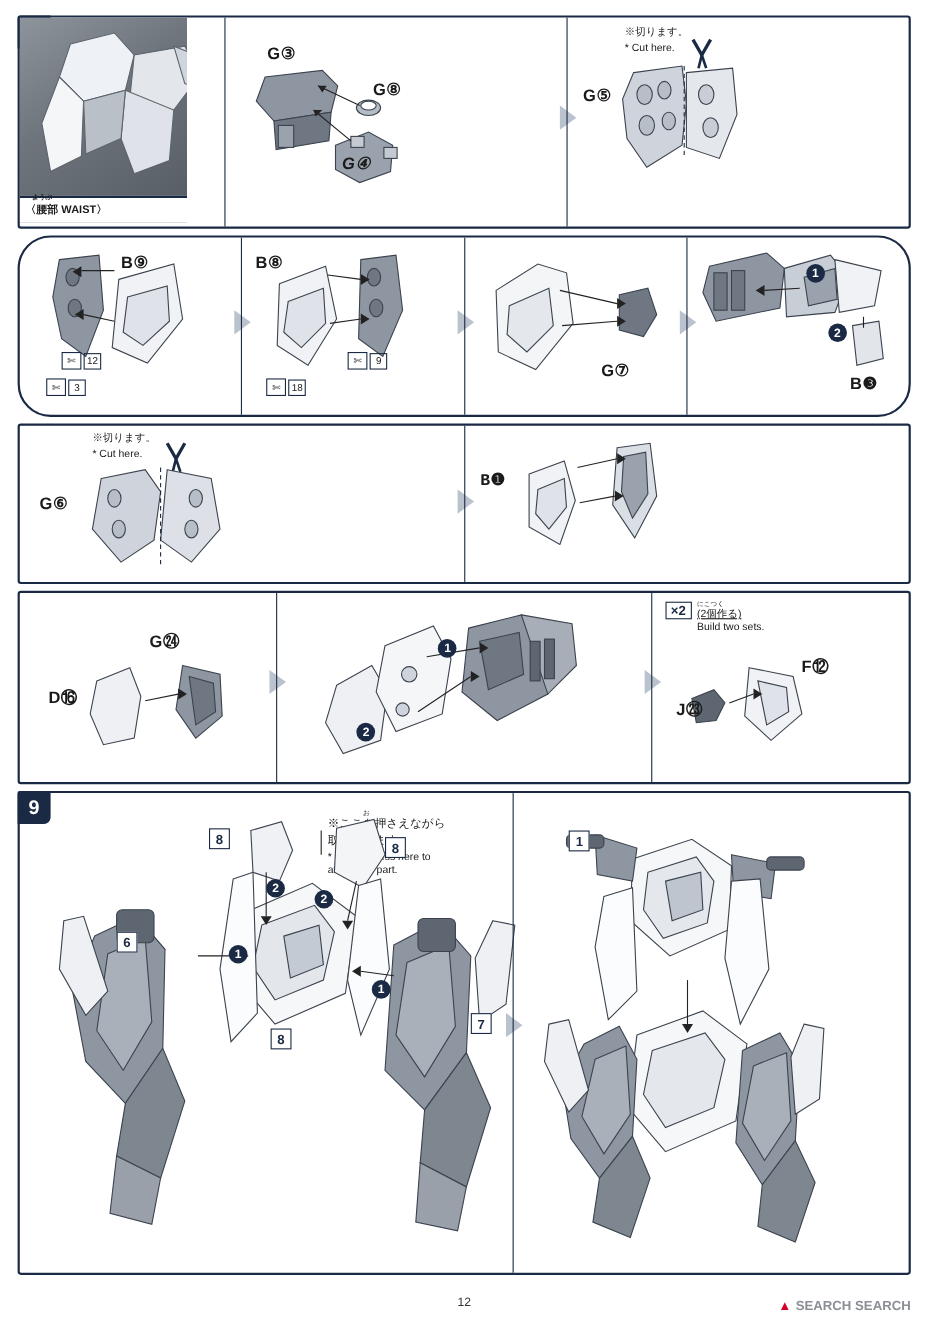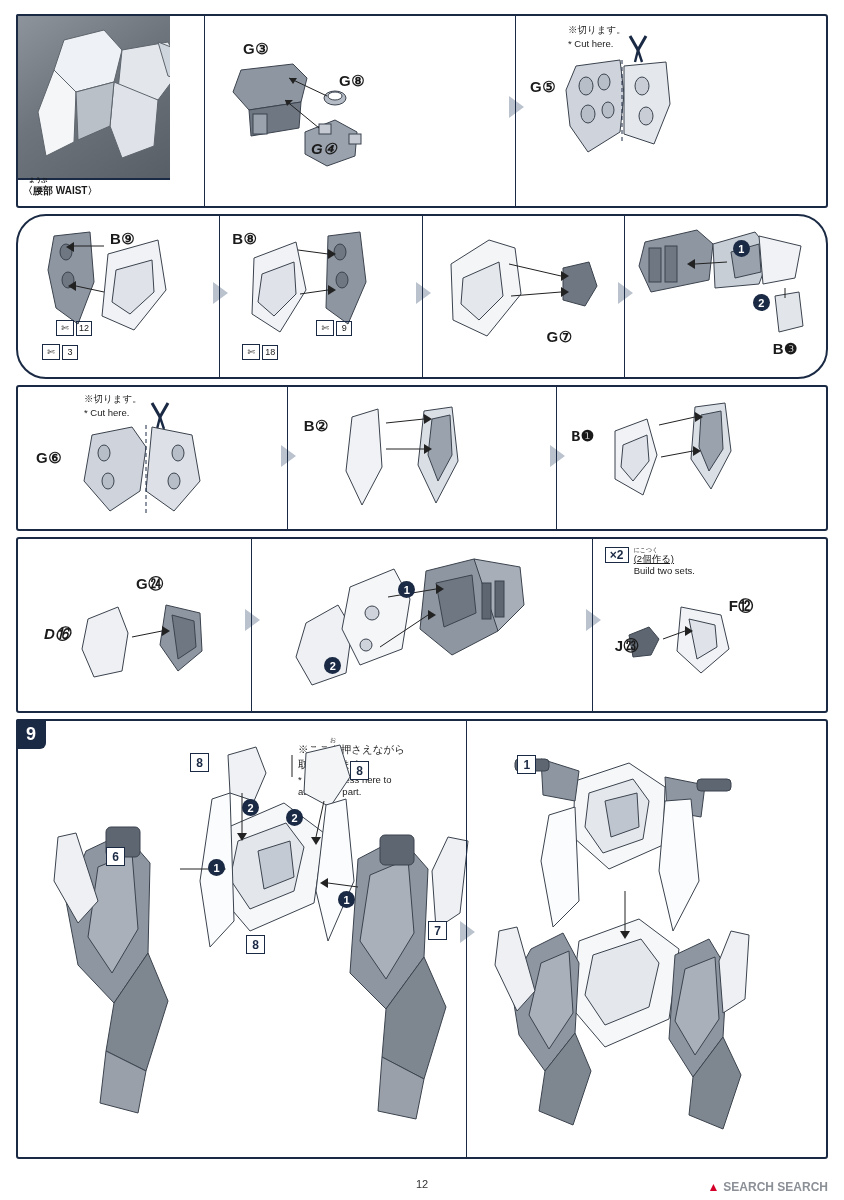--- a/index.html
+++ b/index.html
@@ -226,33 +226,20 @@
           <ellipse cx="30" cy="28" rx="6" ry="8" fill="#b8bec7" stroke="#3b434e" stroke-width="1"></ellipse>
           <ellipse cx="34" cy="56" rx="6" ry="8" fill="#b8bec7" stroke="#3b434e" stroke-width="1"></ellipse>
           <ellipse cx="104" cy="28" rx="6" ry="8" fill="#b8bec7" stroke="#3b434e" stroke-width="1"></ellipse>
           <ellipse cx="100" cy="56" rx="6" ry="8" fill="#b8bec7" stroke="#3b434e" stroke-width="1"></ellipse>
           <line x1="72" y1="0" x2="72" y2="88" stroke="#1b2a44" stroke-width="1" stroke-dasharray="4 3"></line>
         </svg>
         <div class="plabel" style="left:18px;top:62px;">G⑥</div>
         <div class="flow-arrow" style="right:-9px;top:58px;"></div>
       </div>
 
-      <div class="cell">
-        <svg class="art" style="left:40px;top:18px;" width="160" height="110" viewBox="0 0 160 110">
-          <polygon points="24,12 50,4 54,62 34,100 18,66" fill="#f0f2f5" stroke="#3b434e" stroke-width="1"></polygon>
-          <polygon points="96,6 124,2 130,56 108,98 90,60" fill="#dadfe6" stroke="#3b434e" stroke-width="1"></polygon>
-          <polygon points="104,14 122,10 124,50 110,76 100,50" fill="#9aa2ad" stroke="#3b434e" stroke-width="1"></polygon>
-          <line x1="58" y1="18" x2="96" y2="14" stroke="#222" stroke-width="1"></line>
-          <polygon points="96,9 96,19 104,14" fill="#222"></polygon>
-          <line x1="58" y1="44" x2="96" y2="44" stroke="#222" stroke-width="1"></line>
-          <polygon points="96,39 96,49 104,44" fill="#222"></polygon>
-        </svg>
-        <div class="plabel" style="left:16px;top:30px;">B②</div>
-        <div class="flow-arrow" style="right:-9px;top:58px;"></div>
-      </div>
 
       <div class="cell">
         <svg class="art" style="left:38px;top:16px;" width="165" height="110" viewBox="0 0 165 110">
           <polygon points="20,28 52,16 62,52 48,92 20,76" fill="#f0f2f5" stroke="#3b434e" stroke-width="1"></polygon>
           <polygon points="28,42 52,32 54,58 38,78 26,64" fill="#dfe3e9" stroke="#3b434e" stroke-width="1"></polygon>
           <polygon points="100,4 130,0 136,48 116,86 96,56" fill="#dadfe6" stroke="#3b434e" stroke-width="1"></polygon>
           <polygon points="106,12 126,8 128,46 114,68 104,44" fill="#9aa2ad" stroke="#3b434e" stroke-width="1"></polygon>
           <line x1="64" y1="22" x2="100" y2="14" stroke="#222" stroke-width="1"></line>
           <polygon points="100,9 100,19 108,14" fill="#222"></polygon>
           <line x1="66" y1="54" x2="98" y2="48" stroke="#222" stroke-width="1"></line>
@@ -267,21 +254,21 @@
     <div class="row" style="height:100%;">
       <div class="cell" style="flex:1.1;">
         <svg class="art" style="left:56px;top:58px;" width="160" height="100" viewBox="0 0 160 100">
           <polygon points="14,22 44,10 54,36 48,74 20,80 8,52" fill="#eef0f4" stroke="#3b434e" stroke-width="1"></polygon>
           <polygon points="92,8 126,16 128,54 104,74 86,48" fill="#8e96a1" stroke="#3b434e" stroke-width="1"></polygon>
           <polygon points="98,18 120,24 122,50 104,62" fill="#6f7783" stroke="#3b434e" stroke-width="1"></polygon>
           <line x1="58" y1="40" x2="88" y2="34" stroke="#222" stroke-width="1"></line>
           <polygon points="88,29 88,39 96,34" fill="#222"></polygon>
         </svg>
         <div class="plabel" style="left:118px;top:36px;">G㉔</div>
-        <div class="plabel" style="left:26px;top:86px;font-style:italic;">D⑯</div>
+        <div class="plabel" style="left:26px;top:86px;">D⑯</div>
         <div class="flow-arrow" style="right:-9px;top:70px;"></div>
       </div>
 
       <div class="cell" style="flex:1.6;">
         <svg class="art" style="left:24px;top:14px;" width="280" height="150" viewBox="0 0 280 150">
           <polygon points="30,70 62,52 76,76 70,120 36,132 20,104" fill="#eef0f4" stroke="#3b434e" stroke-width="1"></polygon>
           <polygon points="74,34 118,16 134,46 126,96 84,112 66,76" fill="#f5f6f8" stroke="#3b434e" stroke-width="1"></polygon>
           <circle cx="96" cy="60" r="7" fill="#cfd4dc" stroke="#3b434e" stroke-width="1"></circle>
           <circle cx="90" cy="92" r="6" fill="#cfd4dc" stroke="#3b434e" stroke-width="1"></circle>
           <polygon points="150,18 198,6 226,24 222,78 176,102 144,76" fill="#8e96a1" stroke="#3b434e" stroke-width="1"></polygon>

